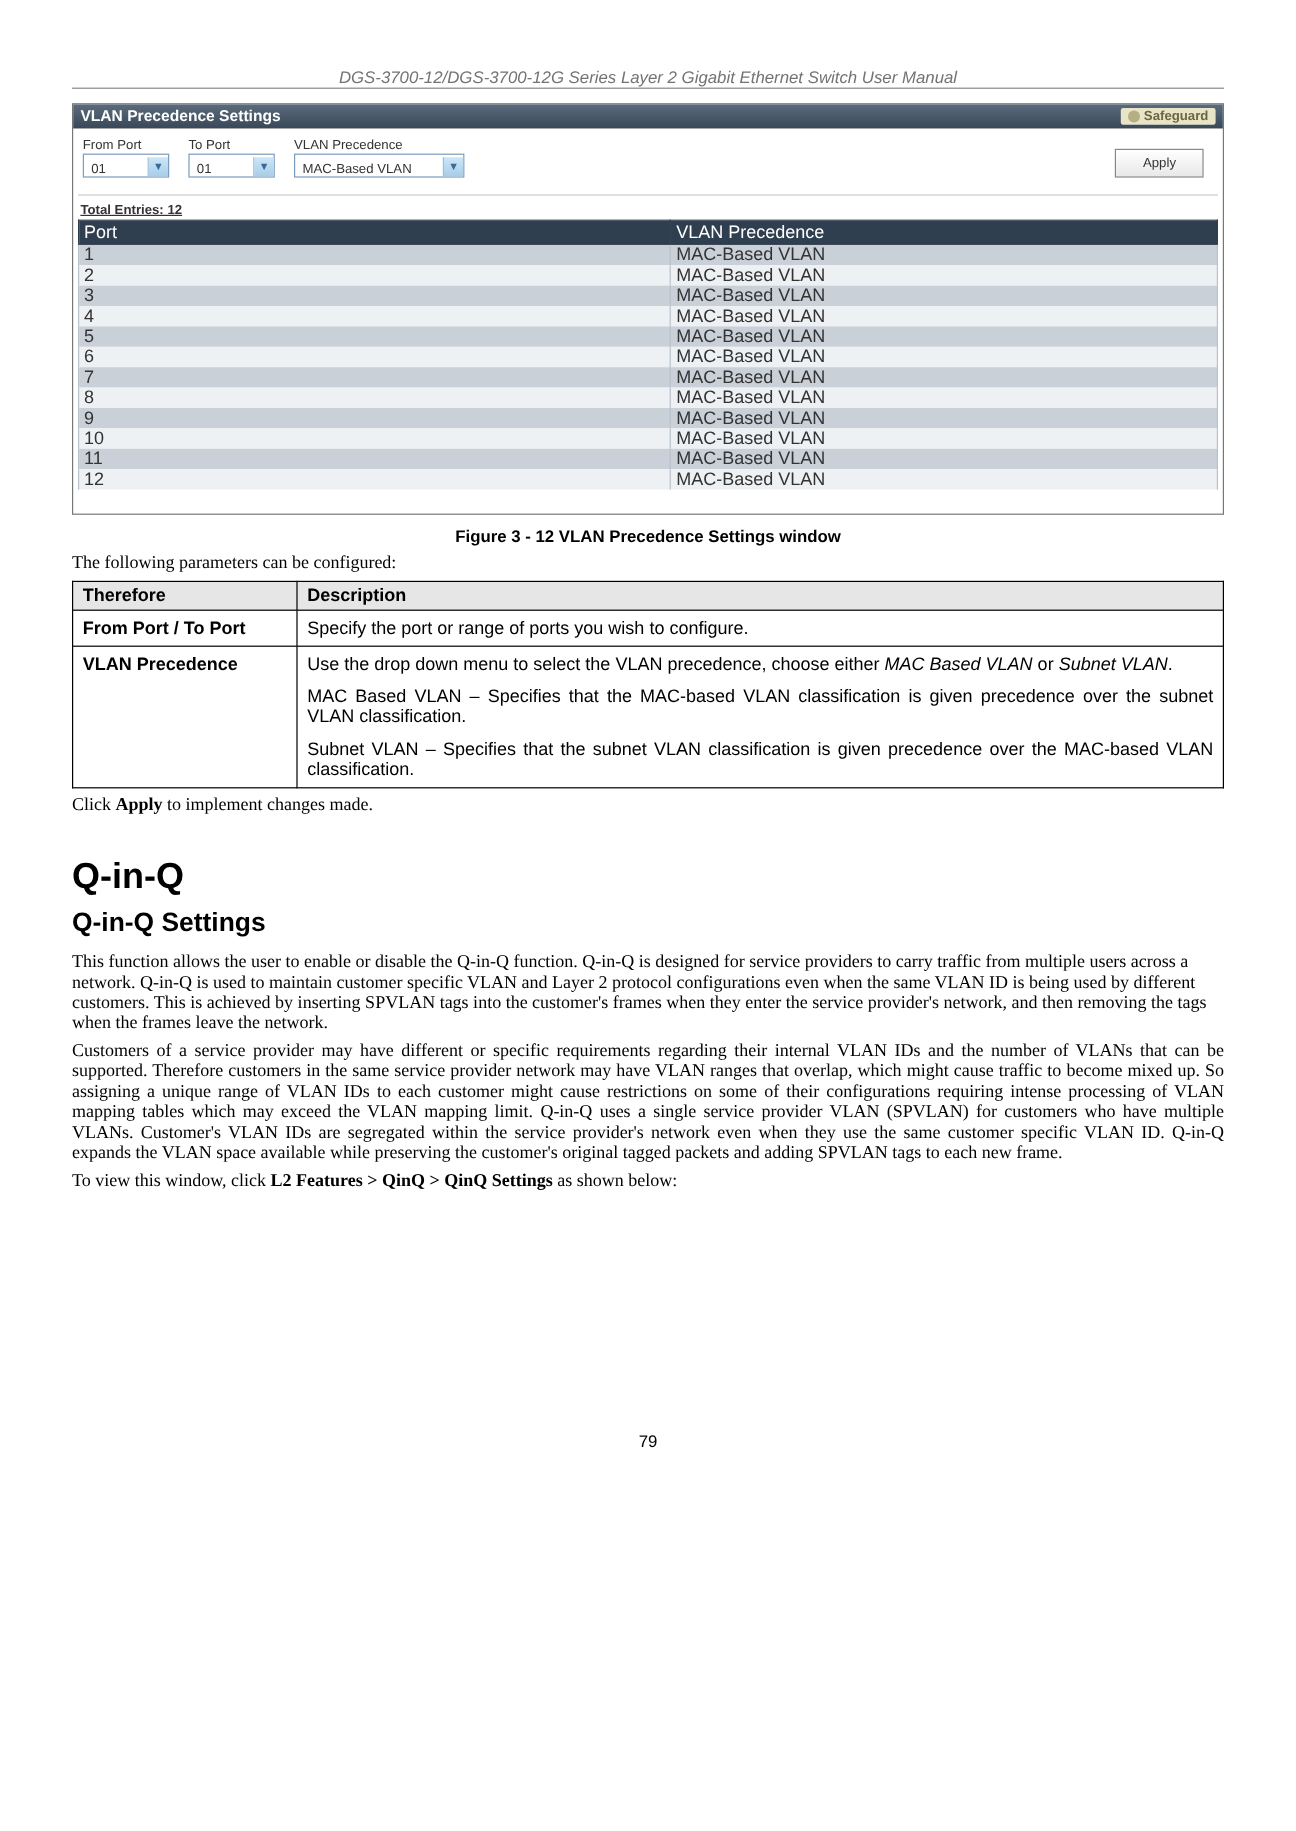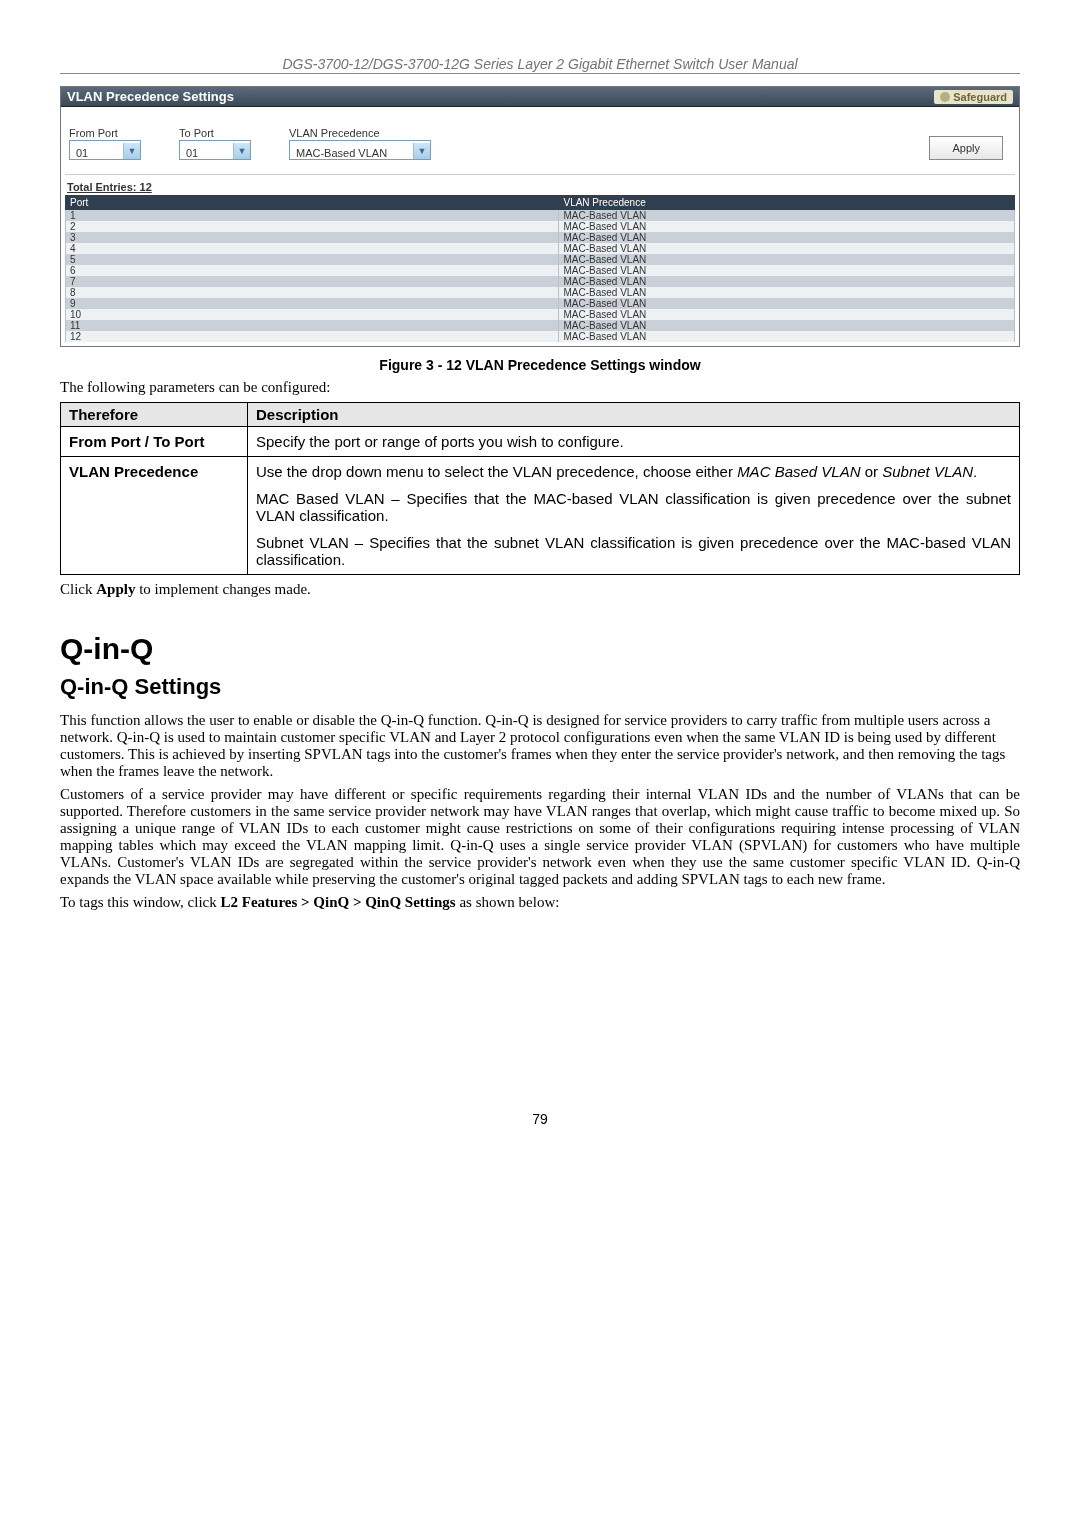--- a/index.html
+++ b/index.html
@@ -54,23 +54,22 @@
   .safeguard-dot {
     width: 10px;
     height: 10px;
     border-radius: 50%;
     background: #b5b083;
     display: inline-block;
   }
   .form-row {
     display: flex;
     align-items: flex-end;
-    gap: 38px;
+    gap: 16px;
     padding: 8px 8px 14px 8px;
-    margin-top: 12px;
   }
   .form-group {
     display: flex;
     flex-direction: column;
     font-size: 11px;
   }
   .form-group-label {
     margin-bottom: 1px;
   }
   .select-box {
@@ -113,23 +112,23 @@
     margin: 0 4px;
   }
   .total-entries {
     font-size: 11px;
     font-weight: bold;
     padding: 6px 6px 2px 6px;
     text-decoration: underline;
   }
   .data-table {
     width: calc(100% - 8px);
-    margin: 0 4px 4px 4px;
+    margin: 0 4px 20px 4px;
     border-collapse: collapse;
-    font-size: 10px;
+    font-size: 15px;
   }
   .data-table th {
     background: #2f3f4f;
     color: #fff;
     text-align: left;
     font-weight: normal;
     padding: 1px 4px;
     border: 1px solid #2f3f4f;
   }
   .data-table td {
@@ -331,18 +330,18 @@
   <div class="body-text">
     <span>Click </span><span class="bold">Apply</span><span> to implement changes made.</span>
   </div>
 
   <h1 class="section">Q-in-Q</h1>
   <h2 class="subsection">Q-in-Q Settings</h2>
 
   <p class="body-text">This function allows the user to enable or disable the Q-in-Q function. Q-in-Q is designed for service providers to carry traffic from multiple users across a network. Q-in-Q is used to maintain customer specific VLAN and Layer 2 protocol configurations even when the same VLAN ID is being used by different customers. This is achieved by inserting SPVLAN tags into the customer's frames when they enter the service provider's network, and then removing the tags when the frames leave the network.</p>
   <p class="body-text justify">Customers of a service provider may have different or specific requirements regarding their internal VLAN IDs and the number of VLANs that can be supported. Therefore customers in the same service provider network may have VLAN ranges that overlap, which might cause traffic to become mixed up. So assigning a unique range of VLAN IDs to each customer might cause restrictions on some of their configurations requiring intense processing of VLAN mapping tables which may exceed the VLAN mapping limit. Q-in-Q uses a single service provider VLAN (SPVLAN) for customers who have multiple VLANs. Customer's VLAN IDs are segregated within the service provider's network even when they use the same customer specific VLAN ID. Q-in-Q expands the VLAN space available while preserving the customer's original tagged packets and adding SPVLAN tags to each new frame.</p>
   <p class="body-text">
-    <span>To tags this window, click </span><span class="bold">L2 Features &gt; QinQ &gt; QinQ Settings</span><span> as shown below:</span>
+    <span>To view this window, click </span><span class="bold">L2 Features &gt; QinQ &gt; QinQ Settings</span><span> as shown below:</span>
   </p>
 
   <div class="page-num">79</div>
 
 </div>
 
 </body></html>

